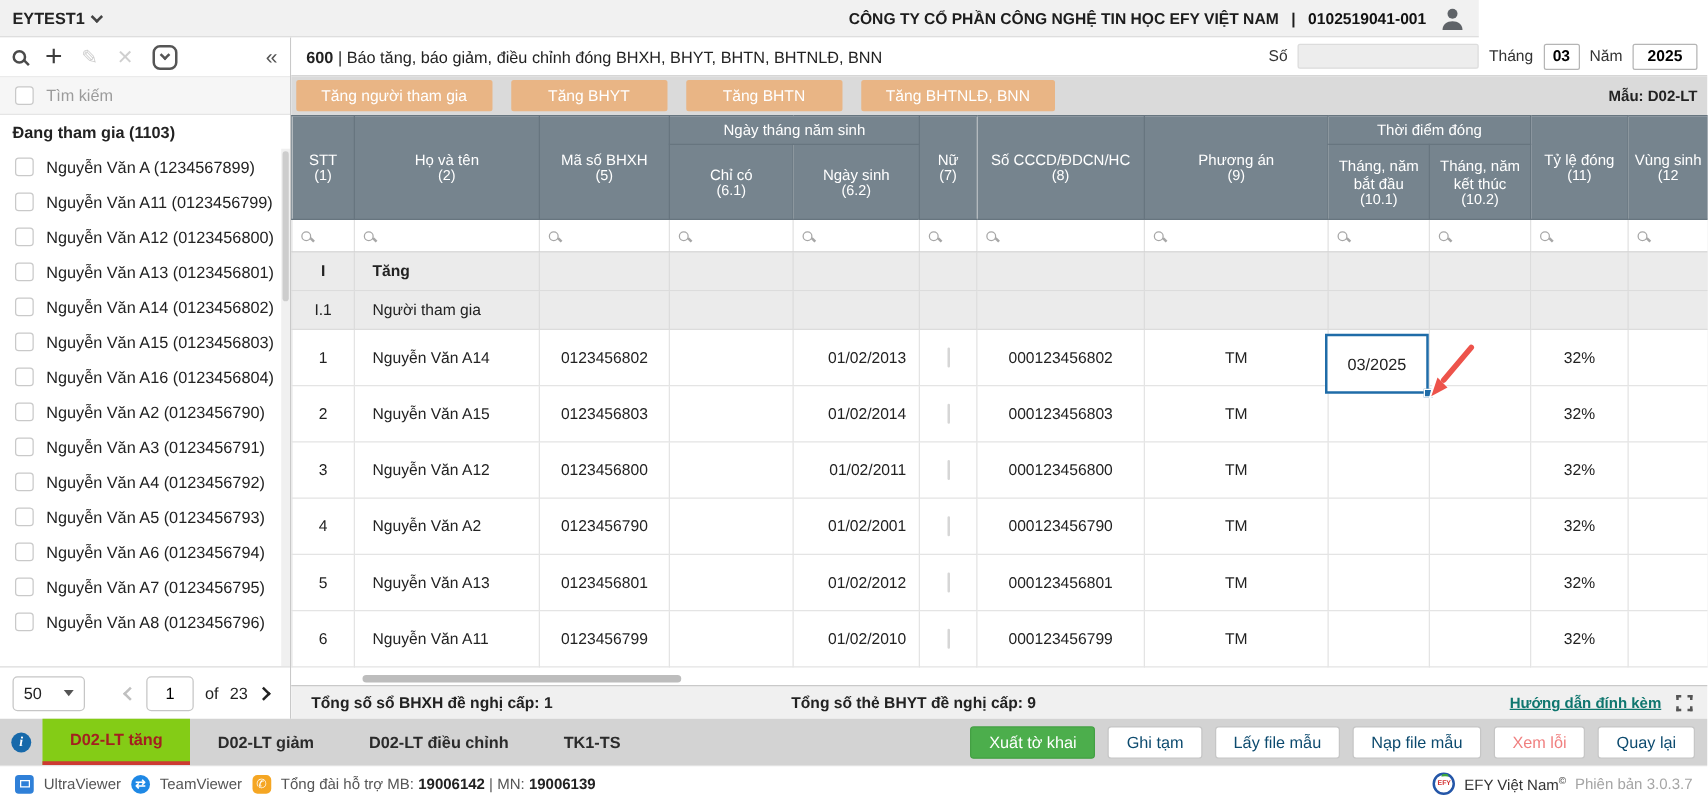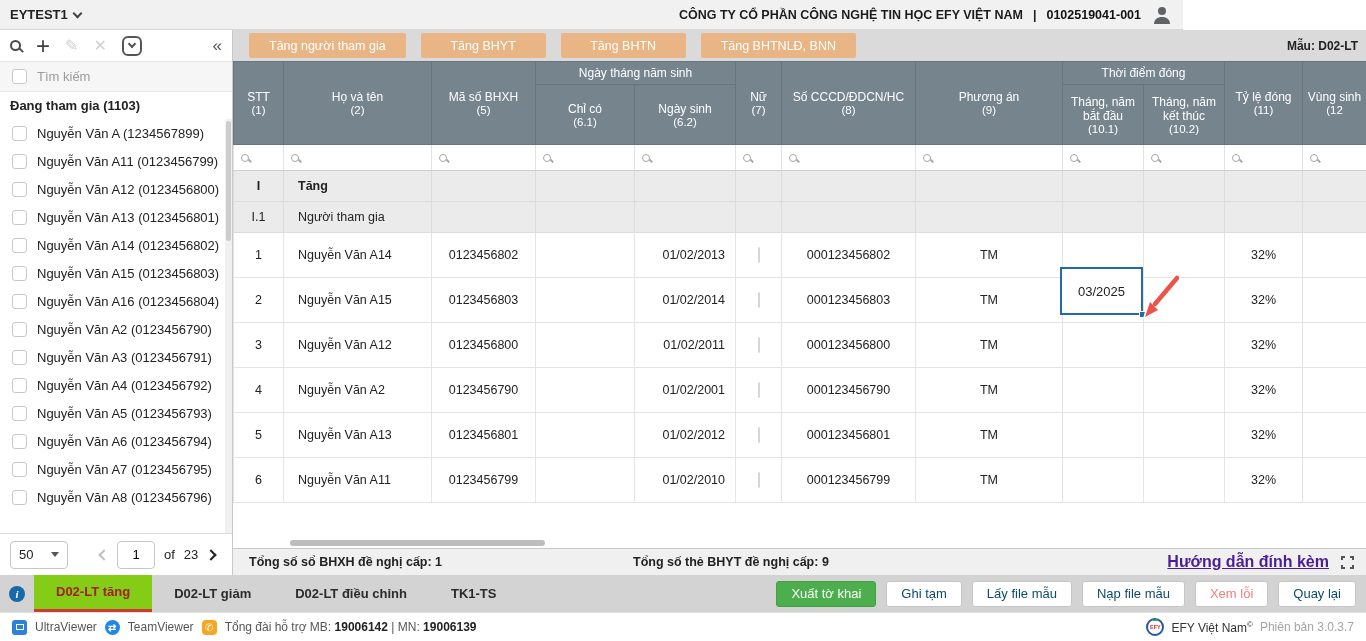--- a/index.html
+++ b/index.html
@@ -43,21 +43,21 @@
   .chv-r { width:8px; height:8px; border-left:2px solid #222; border-bottom:2px solid #222; transform:rotate(-135deg); }
 
   
   #main { top:30px; left:233px; width:1133px; height:545px; background:#fff; }
   .m-header { height:31px; border-bottom:1px solid #d6d6d6; display:flex; align-items:center; justify-content:space-between; padding:0 8px 0 12px; }
   .m-title { font-size:13px; }
   .m-title b { font-weight:bold; }
   .hdr-controls { display:flex; align-items:center; gap:8px; font-size:12.5px; color:#333; }
   .inp-so { width:145px; height:20px; background:#ededed; border:1px solid #dcdcdc; border-radius:2px; font-family:inherit; }
   .inp-sm { height:21px; border:1px solid #b5b5b5; border-radius:2px; text-align:center; font-weight:bold; font-size:12.5px; font-family:inherit; }
-  .m-btnrow { height:31px; background:#dadada; display:flex; align-items:center; gap:15px; padding-left:16px; }
+  .m-btnrow { height:31px; background:#dadada; display:flex; align-items:center; gap:15px; padding-left:4px; }
   .btn-orange { height:25px; padding:0 20px; background:#e9b585; color:#fff; font-size:12.5px; border:none; border-radius:2px; font-family:inherit; }
   .form-label { margin-left:auto; margin-right:8px; font-size:12px; font-weight:bold; color:#222; }
 
   
   table { border-collapse:collapse; table-layout:fixed; width:1133px; font-size:12.5px; }
   thead th { background:#76848e; color:#fff; font-weight:400; font-size:12px; border:1px solid #67757f; padding:1px 2px; overflow:hidden; white-space:normal; }
   tr.h1 th { height:23px; }
   tr.h2 th { height:60px; }
   .th-num { font-size:11.5px; }
   tr.tfilter td { height:26px; border:1px solid #e2e2e2; border-bottom:1px solid #cfcfcf; padding-left:7px; background:#fff; }
@@ -66,21 +66,21 @@
   tr.grow td { height:31px; background:#ebebeb; border:1px solid #dcdcdc; font-weight:bold; color:#222; }
   tr.drow td { height:45px; border:1px solid #e4e4e4; background:#fff; overflow:hidden; }
   td.c { text-align:center; } td.l { padding-left:14px; text-align:left; } td.r { text-align:right; padding-right:10px; }
   td .cb { margin:0 auto; border-color:#d6d6d6; background:#fcfcfc; }
   td.err { background:#ff0000; }
 
   
   .totals { position:absolute; bottom:0; left:0; width:1133px; height:27px; background:#f0f0f0; border-top:1px solid #c9c9c9;
             display:flex; align-items:center; font-size:12.5px; font-weight:bold; color:#222; }
   .totals .t1 { padding-left:16px; width:400px; }
-  .guide-link { margin-left:auto; color:#4c1d95; text-decoration:underline; font-weight:bold; font-size:16px; }
+  .guide-link { margin-left:auto; color:#0f766e; text-decoration:underline; font-weight:bold; font-size:12px; }
   .fs-icon { width:13px; height:13px; margin:0 12px 0 12px; position:relative; }
   .fs-icon i { position:absolute; width:4px; height:4px; border:2px solid #555; }
   .fs-icon .tl{top:0;left:0;border-right:none;border-bottom:none}.fs-icon .tr{top:0;right:0;border-left:none;border-bottom:none}
   .fs-icon .bl{bottom:0;left:0;border-right:none;border-top:none}.fs-icon .br{bottom:0;right:0;border-left:none;border-top:none}
 
   
   .sel-cell { position:absolute; left:827px; top:237px; width:83px; height:48px; border:2px solid #1f6ca8; background:#fff;
               display:flex; align-items:center; justify-content:center; font-size:13px; z-index:5; }
   .sel-handle { position:absolute; right:-5px; bottom:-5px; width:7px; height:7px; background:#1f6ca8; border:1px solid #fff; }
   .arrow-cursor { position:absolute; left:906px; top:240px; z-index:6; }
@@ -220,20 +220,35 @@
     <span style="width:14px"></span>
     <span class="chv-l"></span>
     <input class="pg-input" value="1" style="">
     <span>of</span>
     <span>23</span>
     <span class="chv-r"></span>
   </div>
 </div>
 
 <div id="main" class="abs">
+  <div class="m-header">
+    <div class="m-title">
+      <b>600</b>
+      <span>|</span>
+      <span>Báo tăng, báo giảm, điều chỉnh đóng BHXH, BHYT, BHTN, BHTNLĐ, BNN</span>
+    </div>
+    <div class="hdr-controls">
+      <span>Số</span>
+      <input class="inp-so" style="">
+      <span>Tháng</span>
+      <input class="inp-sm" style="width: 29px;" value="03">
+      <span>Năm</span>
+      <input class="inp-sm" style="width: 52px;" value="2025">
+    </div>
+  </div>
 
   <div class="m-btnrow">
     <button class="btn-orange">Tăng người tham gia</button>
     <button class="btn-orange" style="min-width:125px">Tăng BHYT</button>
     <button class="btn-orange" style="min-width:125px">Tăng BHTN</button>
     <button class="btn-orange">Tăng BHTNLĐ, BNN</button>
     <span class="form-label">Mẫu: D02-LT</span>
   </div>
 
   <table>

